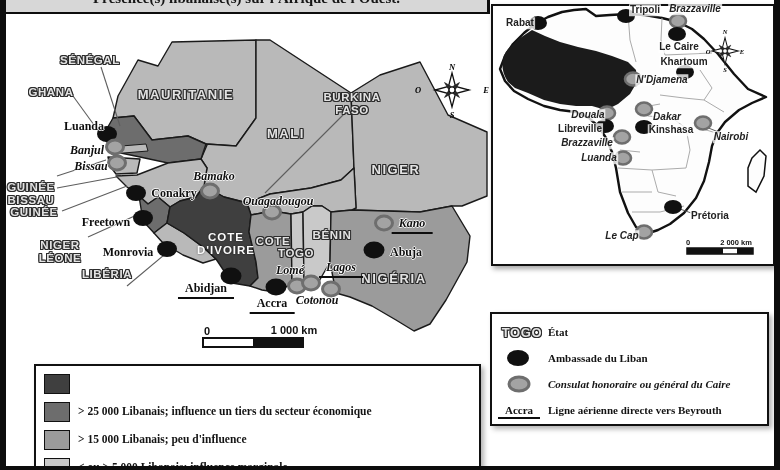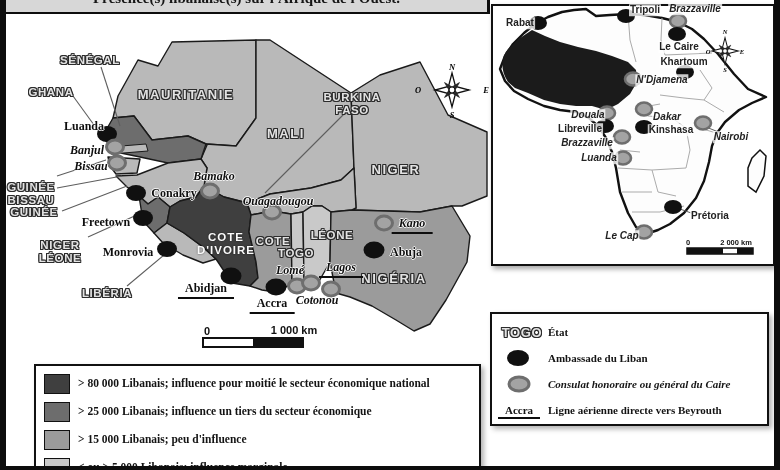--- a/index.html
+++ b/index.html
@@ -182,25 +182,25 @@
 
   <div class="country-label" style="left:90px;top:60px">SÉNÉGAL</div>
   <div class="country-label" style="left:51px;top:92px">GHANA</div>
   <div class="country-label lg" style="left:186px;top:95px">MAURITANIE</div>
   <div class="country-label lg" style="left:286px;top:134px">MALI</div>
   <div class="country-label wrap" style="left:352px;top:104px">BURKINA FASO</div>
   <div class="country-label lg" style="left:396px;top:170px">NIGER</div>
   <div class="country-label narrow" style="left:31px;top:182px">GUINÉE BISSAU</div>
   <div class="country-label" style="left:34px;top:212px">GUINÉE</div>
   <div class="country-label narrow" style="left:60px;top:240px">NIGER LÉONE</div>
-  <div class="country-label" style="left:107px;top:293px">LIBÉRIA</div>
+  <div class="country-label" style="left:107px;top:274px">LIBÉRIA</div>
   <div class="country-label wrap white-text" style="left:226px;top:244px">COTE D'IVOIRE</div>
   <div class="country-label" style="left:273px;top:241px">COTE</div>
   <div class="country-label" style="left:296px;top:253px">TOGO</div>
-  <div class="country-label" style="left:332px;top:235px">LÉONE</div>
+  <div class="country-label" style="left:332px;top:235px">BÉNIN</div>
   <div class="country-label lg" style="left:394px;top:279px">NIGÉRIA</div>
 
   <div class="city-label" style="left:84px;top:126px">Luanda</div>
   <div class="city-label it" style="left:87px;top:150px">Banjul</div>
   <div class="city-label it" style="left:91px;top:166px">Bissau</div>
   <div class="city-label" style="left:174px;top:193px">Conakry</div>
   <div class="city-label" style="left:106px;top:222px">Freetown</div>
   <div class="city-label" style="left:128px;top:252px">Monrovia</div>
   <div class="city-label ul" style="left:206px;top:290px">Abidjan</div>
   <div class="city-label ul" style="left:272px;top:305px">Accra</div>
@@ -235,21 +235,20 @@
 
   <div class="title-band">
     <div class="title-text">Présence(s) libanaise(s) sur l'Afrique de l'Ouest.</div>
   </div>
 
   <div class="legend-box" id="legend-categories">
     <div class="cat-row" style="top:8px">
       <svg class="cat-swatch" width="26" height="20">
           <rect x="0.5" y="0.5" width="25" height="19" stroke="#111" fill="#3f3f3f"></rect>
         </svg>
-      <span class="cat-text">&gt; 80 000 Libanais; influence pour moitié le secteur économique national</span>
     </div>
     <div class="cat-row" style="top:36px">
       <svg class="cat-swatch" width="26" height="20">
           <rect x="0.5" y="0.5" width="25" height="19" stroke="#111" fill="#6d6d6d"></rect>
         </svg>
       <span class="cat-text">&gt; 25 000 Libanais; influence un tiers du secteur économique</span>
     </div>
     <div class="cat-row" style="top:64px">
       <svg class="cat-swatch" width="26" height="20">
           <rect x="0.5" y="0.5" width="25" height="19" stroke="#111" fill="#9b9b9b"></rect>

